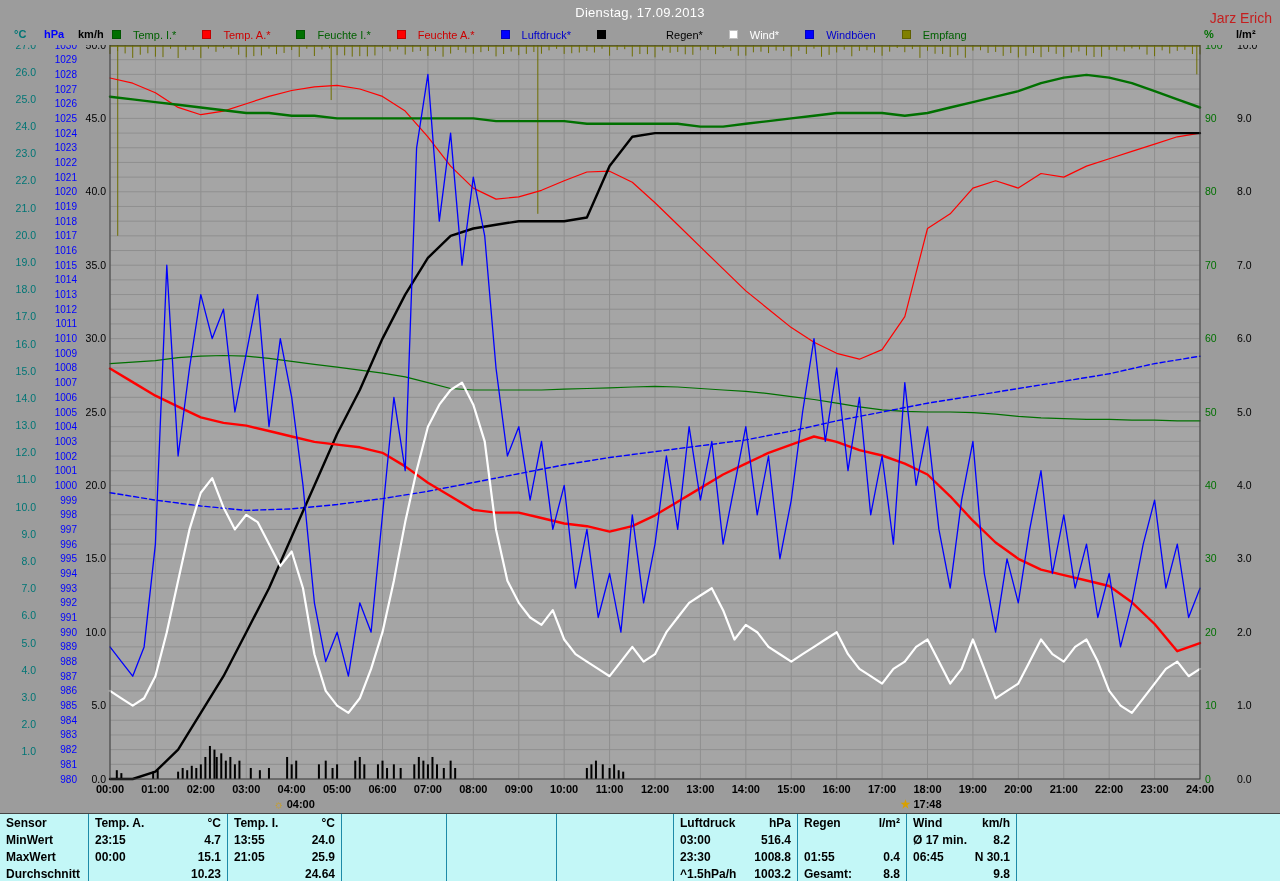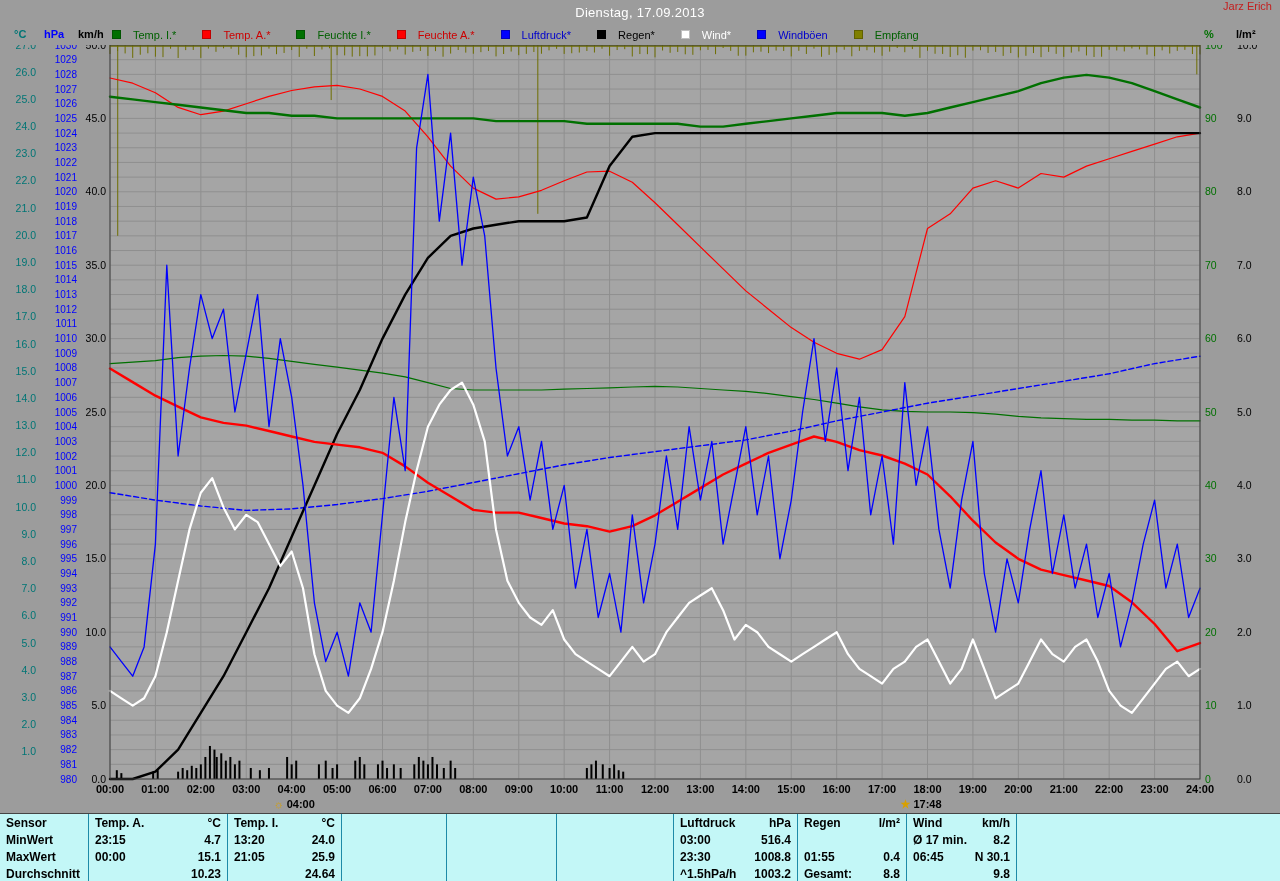--- a/index.html
+++ b/index.html
@@ -1,21 +1,21 @@
 <!DOCTYPE html>
 <html style="--window-bg: #9c9c9c; --plot-bg: #a5a5a5; --grid: #8f8f8f; --plot-border: #3c3c3c; --titlebar-text: #ffffff; --owner-text: #c41e1e; --table-bg: #c3f7f7; --table-sep: #1d8aa8; --marker-gold: #d8a000;"><head>
 <meta charset="utf-8">
 <style>
   *{margin:0;padding:0;box-sizing:border-box}
   html,body{width:1280px;height:881px;overflow:hidden;background:var(--window-bg,#9c9c9c);
     font-family:"Liberation Sans",sans-serif}
   #app{position:relative;width:1136px;height:881px;background:var(--window-bg,#9c9c9c)}
   #titlebar{position:absolute;left:0;top:0;width:1280px;height:24px;display:flex;align-items:center;justify-content:center}
   #title{color:var(--titlebar-text,#fff);font-size:13px;letter-spacing:.3px}
-  #owner{position:absolute;right:8px;top:0;color:var(--owner-text,#c41e1e);font-size:11px}
+  #owner{position:absolute;right:8px;top:10px;color:var(--owner-text,#c41e1e);font-size:14px}
   #legendbar{position:absolute;left:0;top:24px;width:1280px;height:21px}
   #legend{position:absolute;left:112px;top:0;height:21px;display:flex;align-items:center;gap:26px}
   .litem{display:flex;align-items:center;gap:12px;white-space:nowrap}
   .lsq{width:9px;height:9px;display:inline-block;border:1px solid rgba(0,0,0,.25)}
   .llab{font-size:11px}
   .axis-unit{position:absolute;top:4px;font-size:11px;font-weight:700}
   #u-c{left:14px}#u-hpa{left:44px}#u-kmh{left:78px}#u-pct{left:1204px}#u-lm2{left:1236px}
   #chart{position:absolute;left:0;top:45px}
   #chart text{font-family:"Liberation Sans",sans-serif}
   #tablebar{position:absolute;left:0;top:813px;width:1280px;height:68px;background:var(--table-bg,#c3f7f7);
@@ -57,21 +57,21 @@
         <div class="litem">
           <span class="lsq" style="background: rgb(255, 0, 0);"></span>
           <span class="llab" style="color: rgb(204, 0, 0);">Feuchte A.*</span>
         </div>
         <div class="litem">
           <span class="lsq" style="background: rgb(0, 0, 255);"></span>
           <span class="llab" style="color: rgb(0, 0, 204);">Luftdruck*</span>
         </div>
         <div class="litem">
           <span class="lsq" style="background: rgb(0, 0, 0);"></span>
-          <span class="llab" style="color: rgb(0, 0, 0);">Regen*</span>
+          <span class="llab" style="color: rgb(0, 0, 0); margin-left: 48px;">Regen*</span>
         </div>
         <div class="litem">
           <span class="lsq" style="background: rgb(255, 255, 255);"></span>
           <span class="llab" style="color: rgb(255, 255, 255);">Wind*</span>
         </div>
         <div class="litem">
           <span class="lsq" style="background: rgb(0, 0, 255);"></span>
           <span class="llab" style="color: rgb(0, 0, 204);">Windböen</span>
         </div>
         <div class="litem">
@@ -565,21 +565,21 @@
       <div class="tcell">
         <span class="cl"></span>
         <span class="cr"></span>
       </div>
       <div class="tcell rowhdr">MinWert</div>
       <div class="tcell">
         <span class="cl">23:15</span>
         <span class="cr">4.7</span>
       </div>
       <div class="tcell">
-        <span class="cl">13:20</span>
+        <span class="cl">13:55</span>
         <span class="cr">24.0</span>
       </div>
       <div class="tcell">
         <span class="cl"></span>
         <span class="cr"></span>
       </div>
       <div class="tcell">
         <span class="cl"></span>
         <span class="cr"></span>
       </div>

